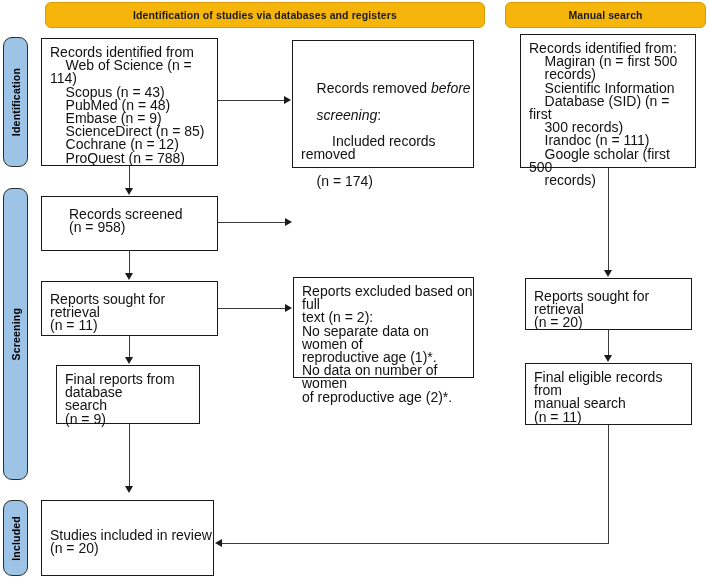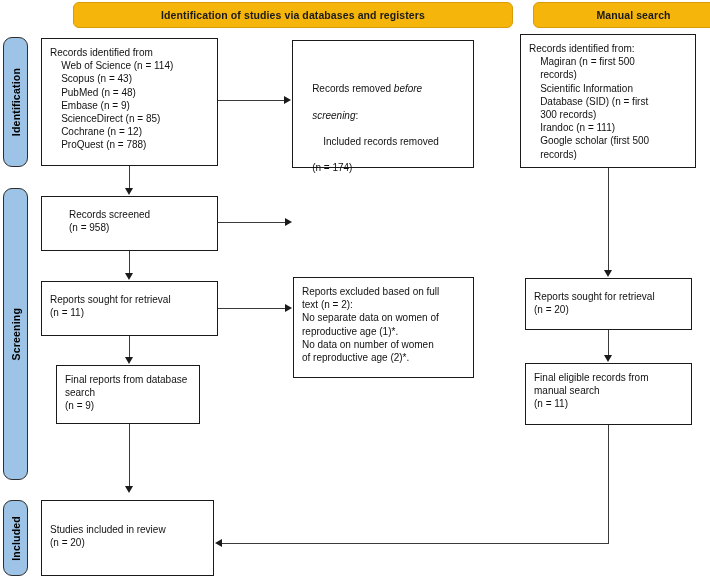--- a/index.html
+++ b/index.html
@@ -26,21 +26,20 @@
     border-radius: 6px;
     color: #1a1a1a;
     font-weight: bold;
     font-size: 10.5px;
     display: flex;
     align-items: center;
     justify-content: center;
     text-align: center;
     letter-spacing: 0.1px;
     box-sizing: border-box;
-    margin-left: 28px;
   }
 
   
   .side-label {
     position: absolute;
     background: #9DC3E6;
     border: 1px solid #2E2E2E;
     border-radius: 9px;
     color: #000000;
     font-weight: bold;
@@ -57,21 +56,21 @@
     white-space: nowrap;
     letter-spacing: 0.2px;
   }
 
   
   .box {
     position: absolute;
     background: #ffffff;
     border: 1.3px solid #1a1a1a;
     box-sizing: border-box;
-    font-size: 10px;
+    font-size: 14px;
     line-height: 13.2px;
     color: #111111;
     padding: 7px 0 0 8px;
     white-space: pre-wrap;
   }
   .box .it { font-style: italic; }
 
   
   .ln-h, .ln-v {
     position: absolute;
@@ -169,21 +168,21 @@
 search
 (n = 9)</div>
 
   <div class="box" style="left:525px; top:278px; width:167px; height:52px; padding-top:11px;">Reports sought for retrieval
 (n = 20)</div>
 
   <div class="box" style="left:525px; top:363px; width:167px; height:62px;">Final eligible records from
 manual search
 (n = 11)</div>
 
-  <div class="box" style="left:41px; top:500px; width:173px; height:76px; padding-top:22px;">Studies included in review
+  <div class="box" style="left:41px; top:500px; width:173px; height:76px; padding-top:28px;">Studies included in review
 (n = 20)</div>
 
   <div class="ln-v" style="left:129px; top:166px; height:24px;"></div>
   <div class="arrow down" style="left:124.5px; top:188px;"></div>
 
   <div class="ln-h" style="left:218px; top:100px; width:66px;"></div>
   <div class="arrow right" style="left:284px; top:95.8px;"></div>
 
   <div class="ln-h" style="left:218px; top:222px; width:67px;"></div>
   <div class="arrow right" style="left:285px; top:217.8px;"></div>

